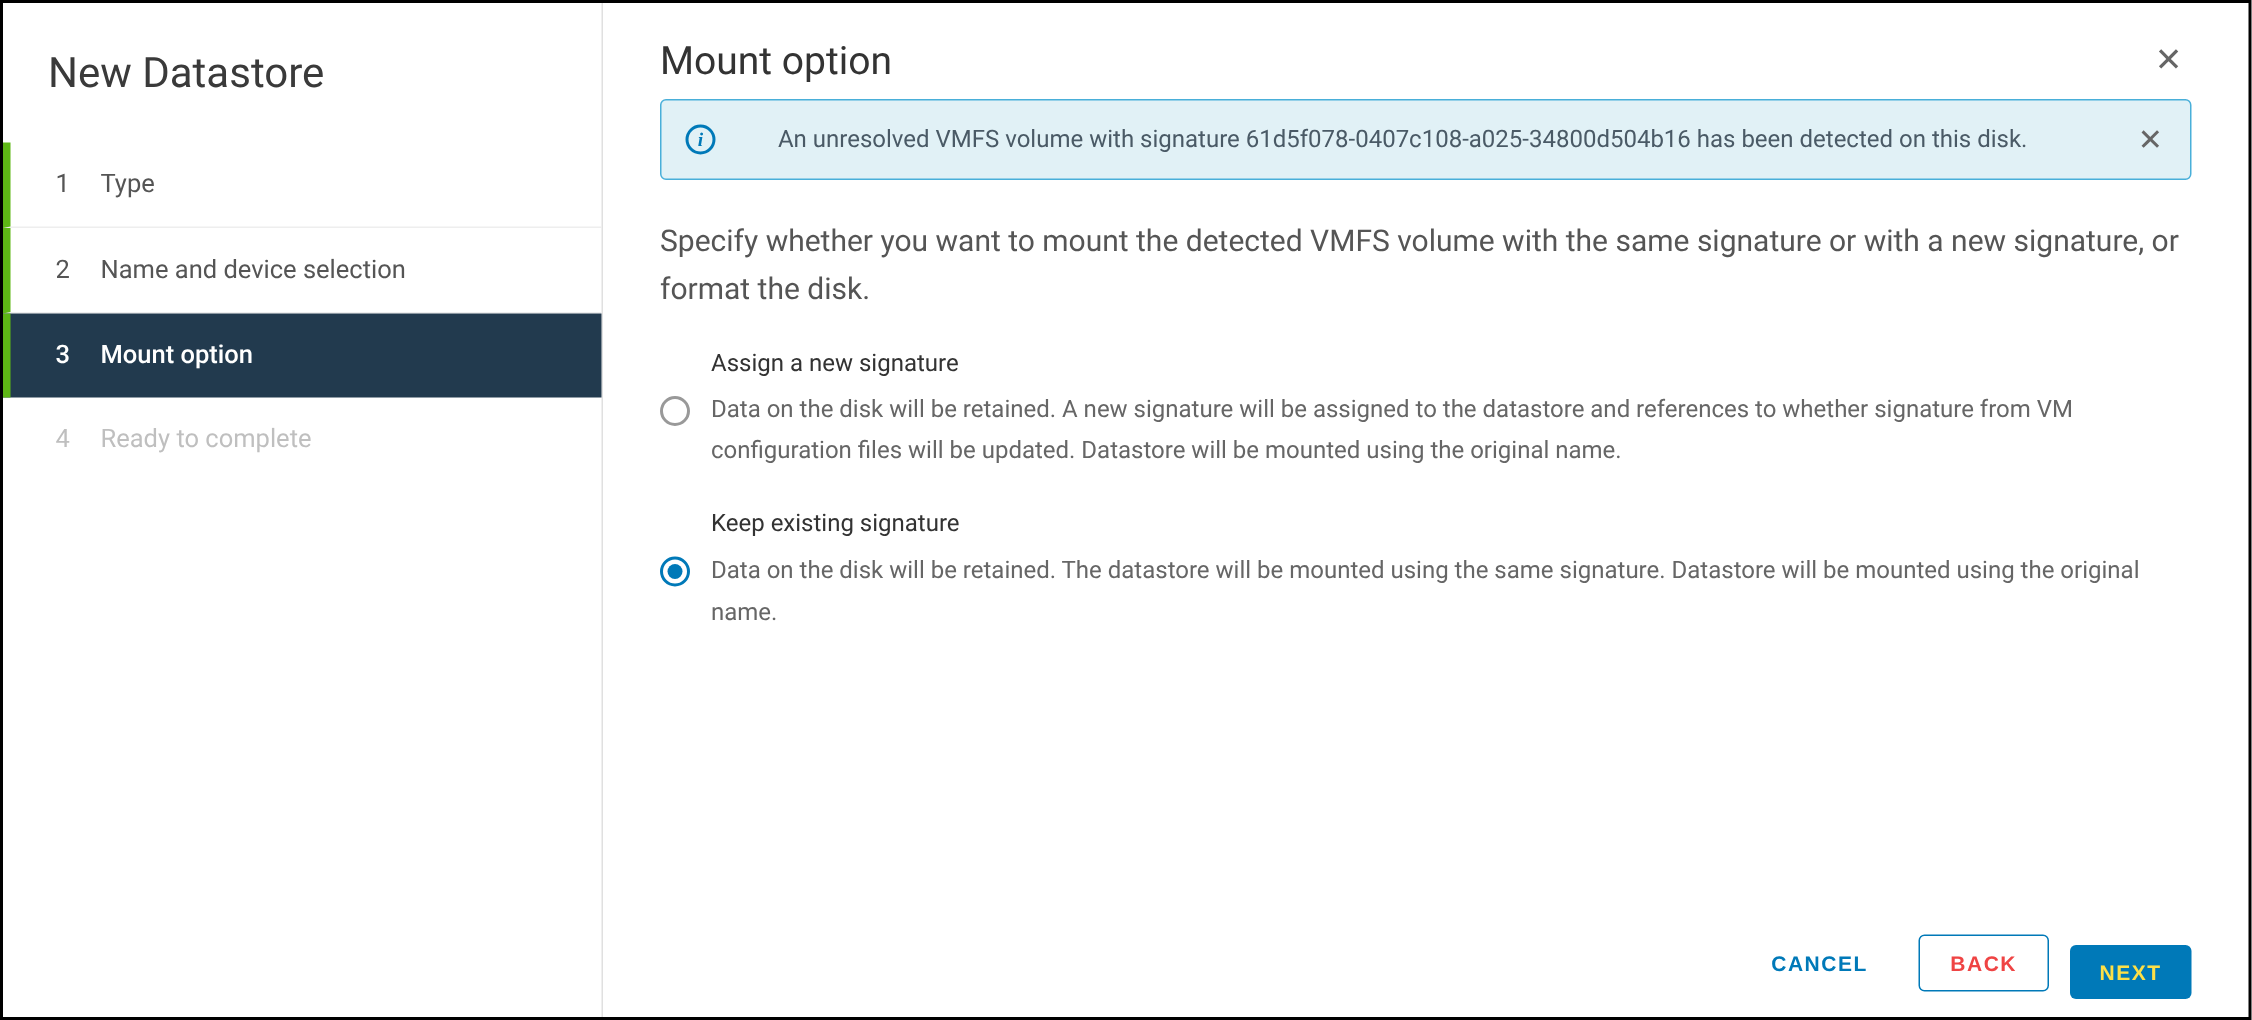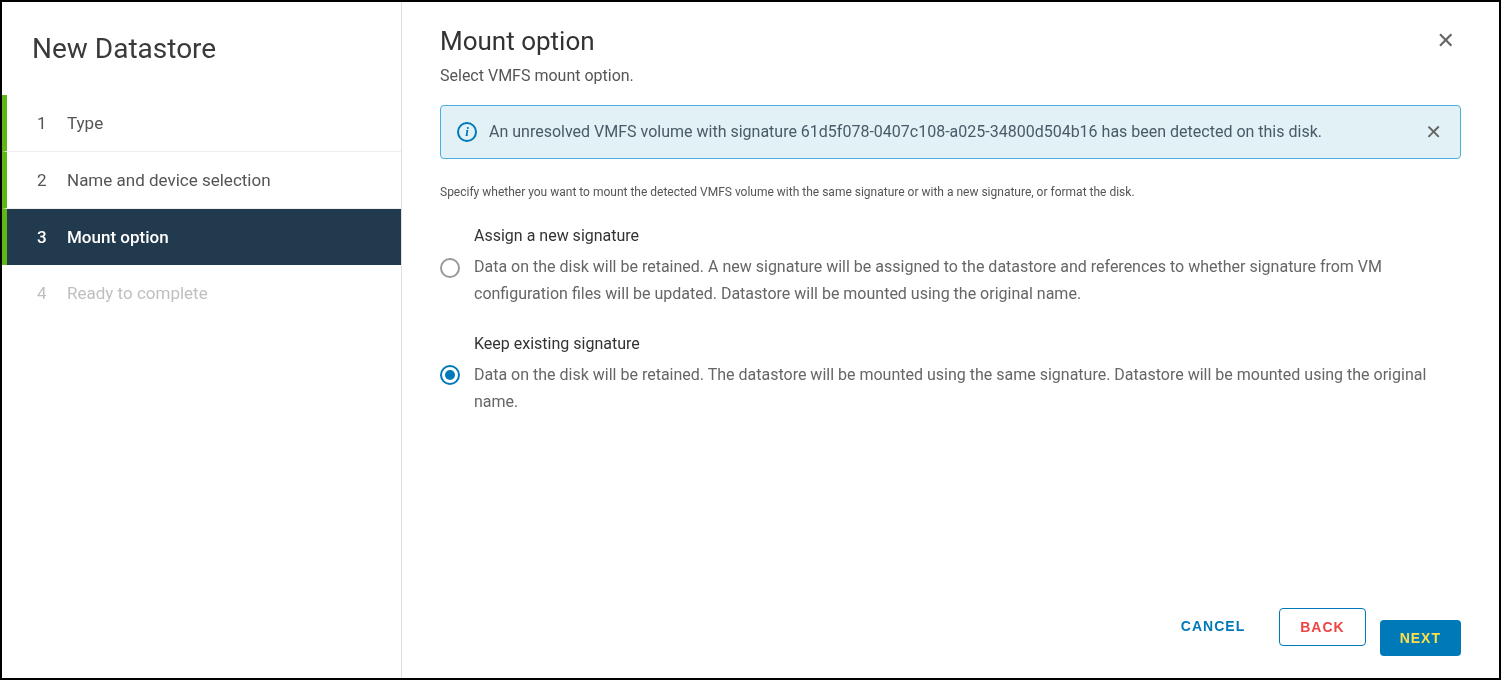--- a/index.html
+++ b/index.html
@@ -112,30 +112,31 @@
     margin-top: 2px;
     font-style: italic;
     font-family: Georgia, serif;
   }
   .info-text {
     font-size: 16px;
     color: #4a5a66;
     line-height: 1.5;
     flex: 1;
     padding-right: 30px;
+    text-align: center;
   }
   .info-close {
     font-size: 20px;
     color: #666;
     cursor: pointer;
     line-height: 1;
     padding: 2px;
   }
   .description {
-    font-size: 12px;
+    font-size: 20px;
     color: #555;
     line-height: 1.6;
     margin-bottom: 24px;
   }
   .options { }
   .option {
     display: flex;
     gap: 14px;
     align-items: center;
     margin-bottom: 26px;
@@ -168,25 +169,25 @@
     margin-bottom: 8px;
     cursor: pointer;
   }
   .option-desc {
     font-size: 16px;
     color: #666;
     line-height: 1.7;
   }
   .footer {
     position: absolute;
-    bottom: 22px;
+    bottom: 12px;
     right: 38px;
     display: flex;
     gap: 14px;
-    align-items: flex-start;
+    align-items: center;
   }
   .btn {
     font-size: 14px;
     font-weight: 600;
     letter-spacing: 1px;
     padding: 10px 20px;
     border-radius: 4px;
     cursor: pointer;
     border: none;
     background: none;
@@ -231,21 +232,20 @@
         <span>Ready to complete</span>
       </li>
     </ul>
   </aside>
 
   <main class="main">
     <div class="main-header">
       <h2 class="main-title">Mount option</h2>
       <span class="close-x">✕</span>
     </div>
-    <div class="subtitle">Select VMFS mount option.</div>
 
     <div class="info-alert">
       <span class="info-icon">i</span>
       <span class="info-text">An unresolved VMFS volume with signature 61d5f078-0407c108-a025-34800d504b16 has been detected on this disk.</span>
       <span class="info-close">✕</span>
     </div>
 
     <div class="description">Specify whether you want to mount the detected VMFS volume with the same signature or with a new signature, or format the disk.</div>
 
     <div class="options">

